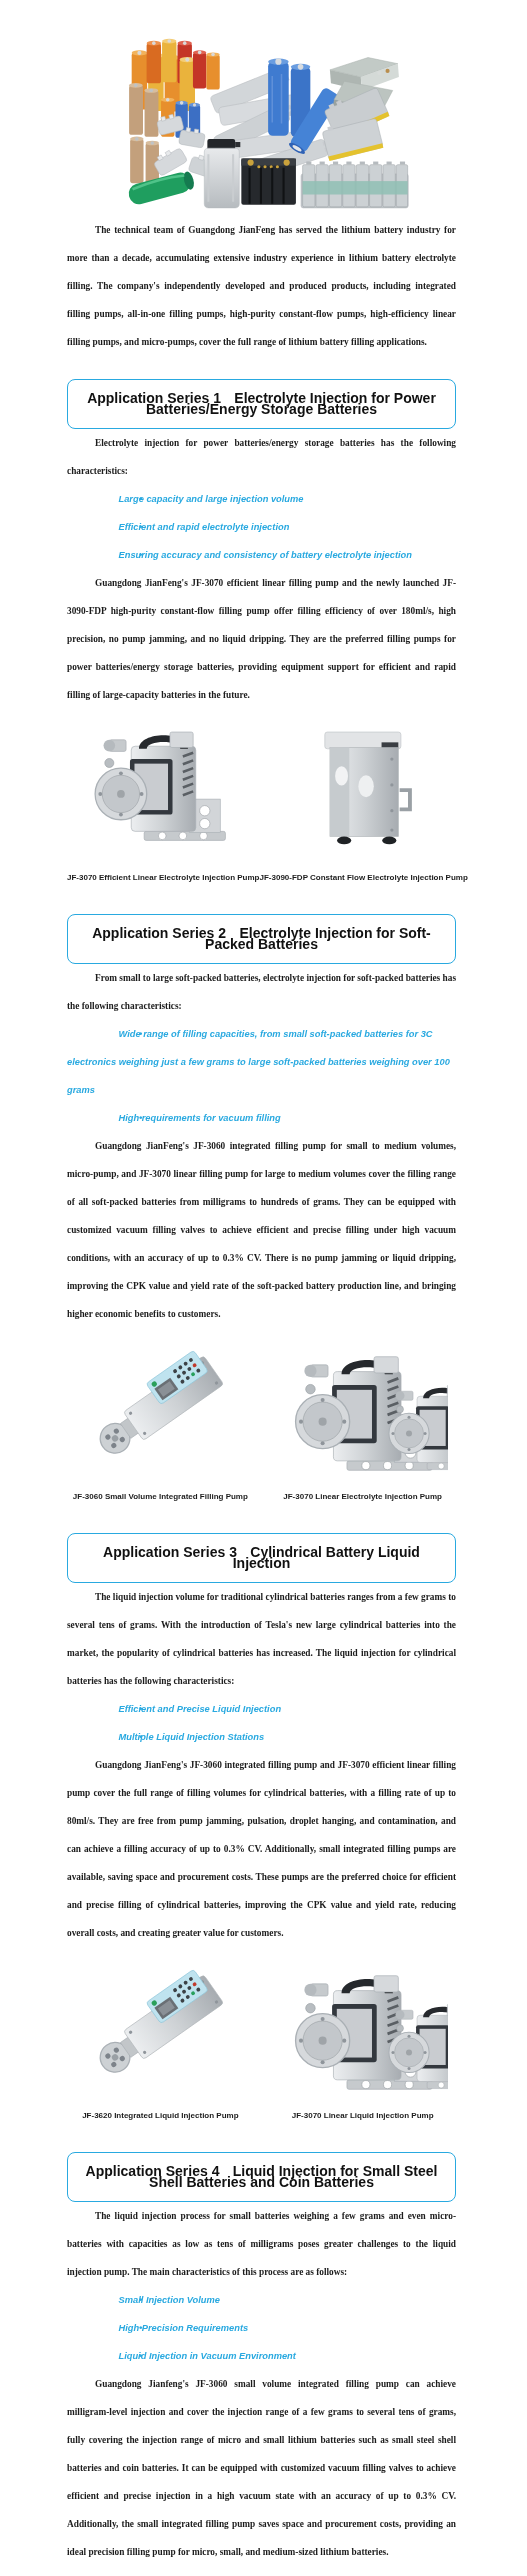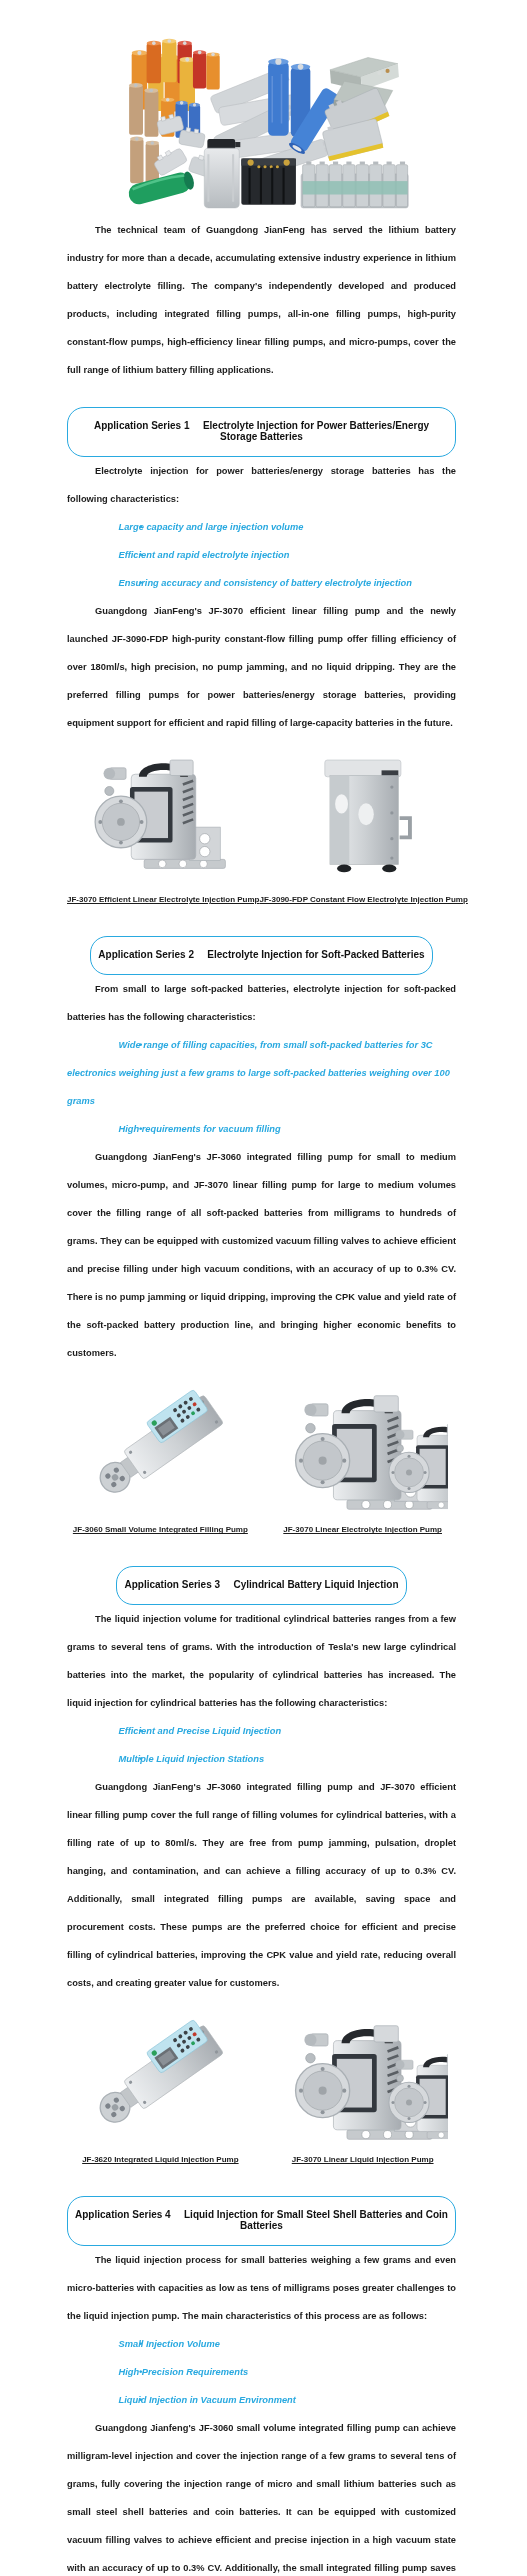--- a/index.html
+++ b/index.html
@@ -4,39 +4,39 @@
 <style>
   html,body{margin:0;padding:0;background:#ffffff;}
   body{
     width:528px;height:3332px;overflow:hidden;
     font-family:"Liberation Sans","DejaVu Sans",sans-serif;
     color:#1c1c1c;font-weight:600;
   }
   .collage{height:212px;padding-top:4.1px;}
   .content{padding:0 72px 0 67px;}
   p.para{margin:0;line-height:28px;font-size:9.3px;text-align:justify;}
-  p.indent{text-indent:28px;}
+  p.indent{text-indent:28px;font-family:Liberation Serif, serif;}
   .intro-para{margin-top:24px;}
   .boxwrap{margin-top:23px;text-align:center;}
   .titlebox{
-    display:inline-block;border:1px solid #29a9e0;border-radius:17px;
-    padding:13px 7px;font-size:10px;line-height:10.8px;color:#111;
+    display:inline-block;border:1px solid #29a9e0;border-radius:8px;
+    padding:13px 7px;font-size:14px;line-height:10.8px;color:#111;
     background:#ffffff;
   }
   .t-label{margin-right:13.4px;}
   .sec-intro{margin-top:25px;}
   .bullets{margin-top:0;}
   p.bullet{
     margin:0;line-height:28px;font-size:9.3px;color:#29a9e0;
     text-indent:36px;text-align:left;font-style:italic;
   }
   p.bullet::before{content:"\2022";display:inline-block;width:15.5px;color:#29a9e0;}
   .products{margin-top:14.4px;display:flex;justify-content:space-between;}
   .products figure{margin:0;flex:0 0 48%;text-align:center;}
-  .products figcaption{margin-top:5px;line-height:26px;font-size:8px;color:#1c1c1c;white-space:nowrap;text-decoration:underline;}
+  .products figcaption{margin-top:11px;line-height:26px;font-size:8px;color:#1c1c1c;white-space:nowrap;}
 </style>
 </head>
 <body>
 
 <svg width="0" height="0" style="position:absolute" aria-hidden="true">
   <defs>
     <linearGradient id="gm" x1="0" y1="0" x2="1" y2="0">
       <stop offset="0" stop-color="#eceef0"></stop>
         <stop offset="0.5" stop-color="#cdd1d4"></stop>
         <stop offset="1" stop-color="#a7acb1"></stop>

